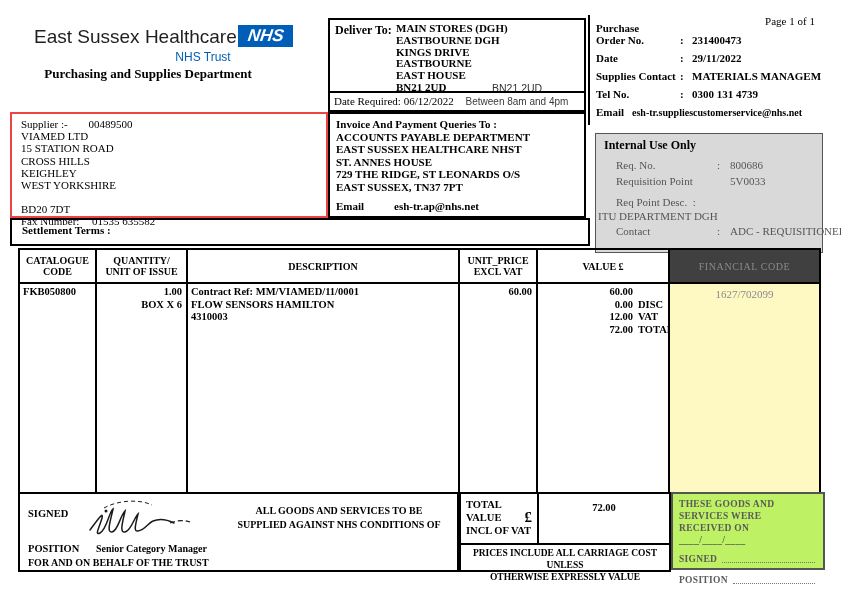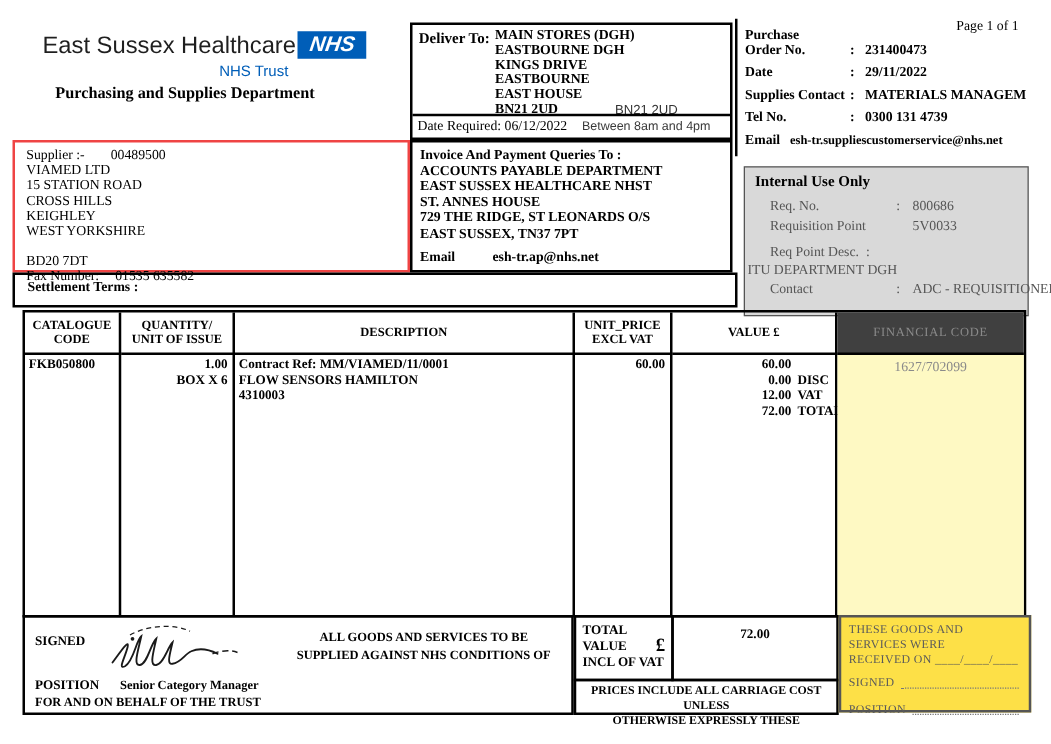--- a/index.html
+++ b/index.html
@@ -283,24 +283,24 @@
     <div>TOTAL</div>
     <div class="pound-row">
       <span>VALUE</span>
       <span class="pound">£</span>
     </div>
     <div>INCL OF VAT</div>
   </div>
   <div class="total-value-box">72.00</div>
   <div class="carriage-box">
     <div>PRICES INCLUDE ALL CARRIAGE COST UNLESS</div>
-    <div>OTHERWISE EXPRESSLY THESE</div>
-  </div>
-
-  <div class="received-box" style="background:#fde047;">
+    <div>OTHERWISE EXPRESSLY VALUE</div>
+  </div>
+
+  <div class="received-box" style="background:#bef264;font-weight:bold;">
     <div>THESE GOODS AND SERVICES  WERE</div>
     <div>RECEIVED ON  ____/____/____</div>
     <div class="rec-row rec-sign">
       <span>SIGNED</span>
       <span class="dots"></span>
     </div>
     <div class="rec-row rec-pos">
       <span>POSITION</span>
       <span class="dots"></span>
     </div>

